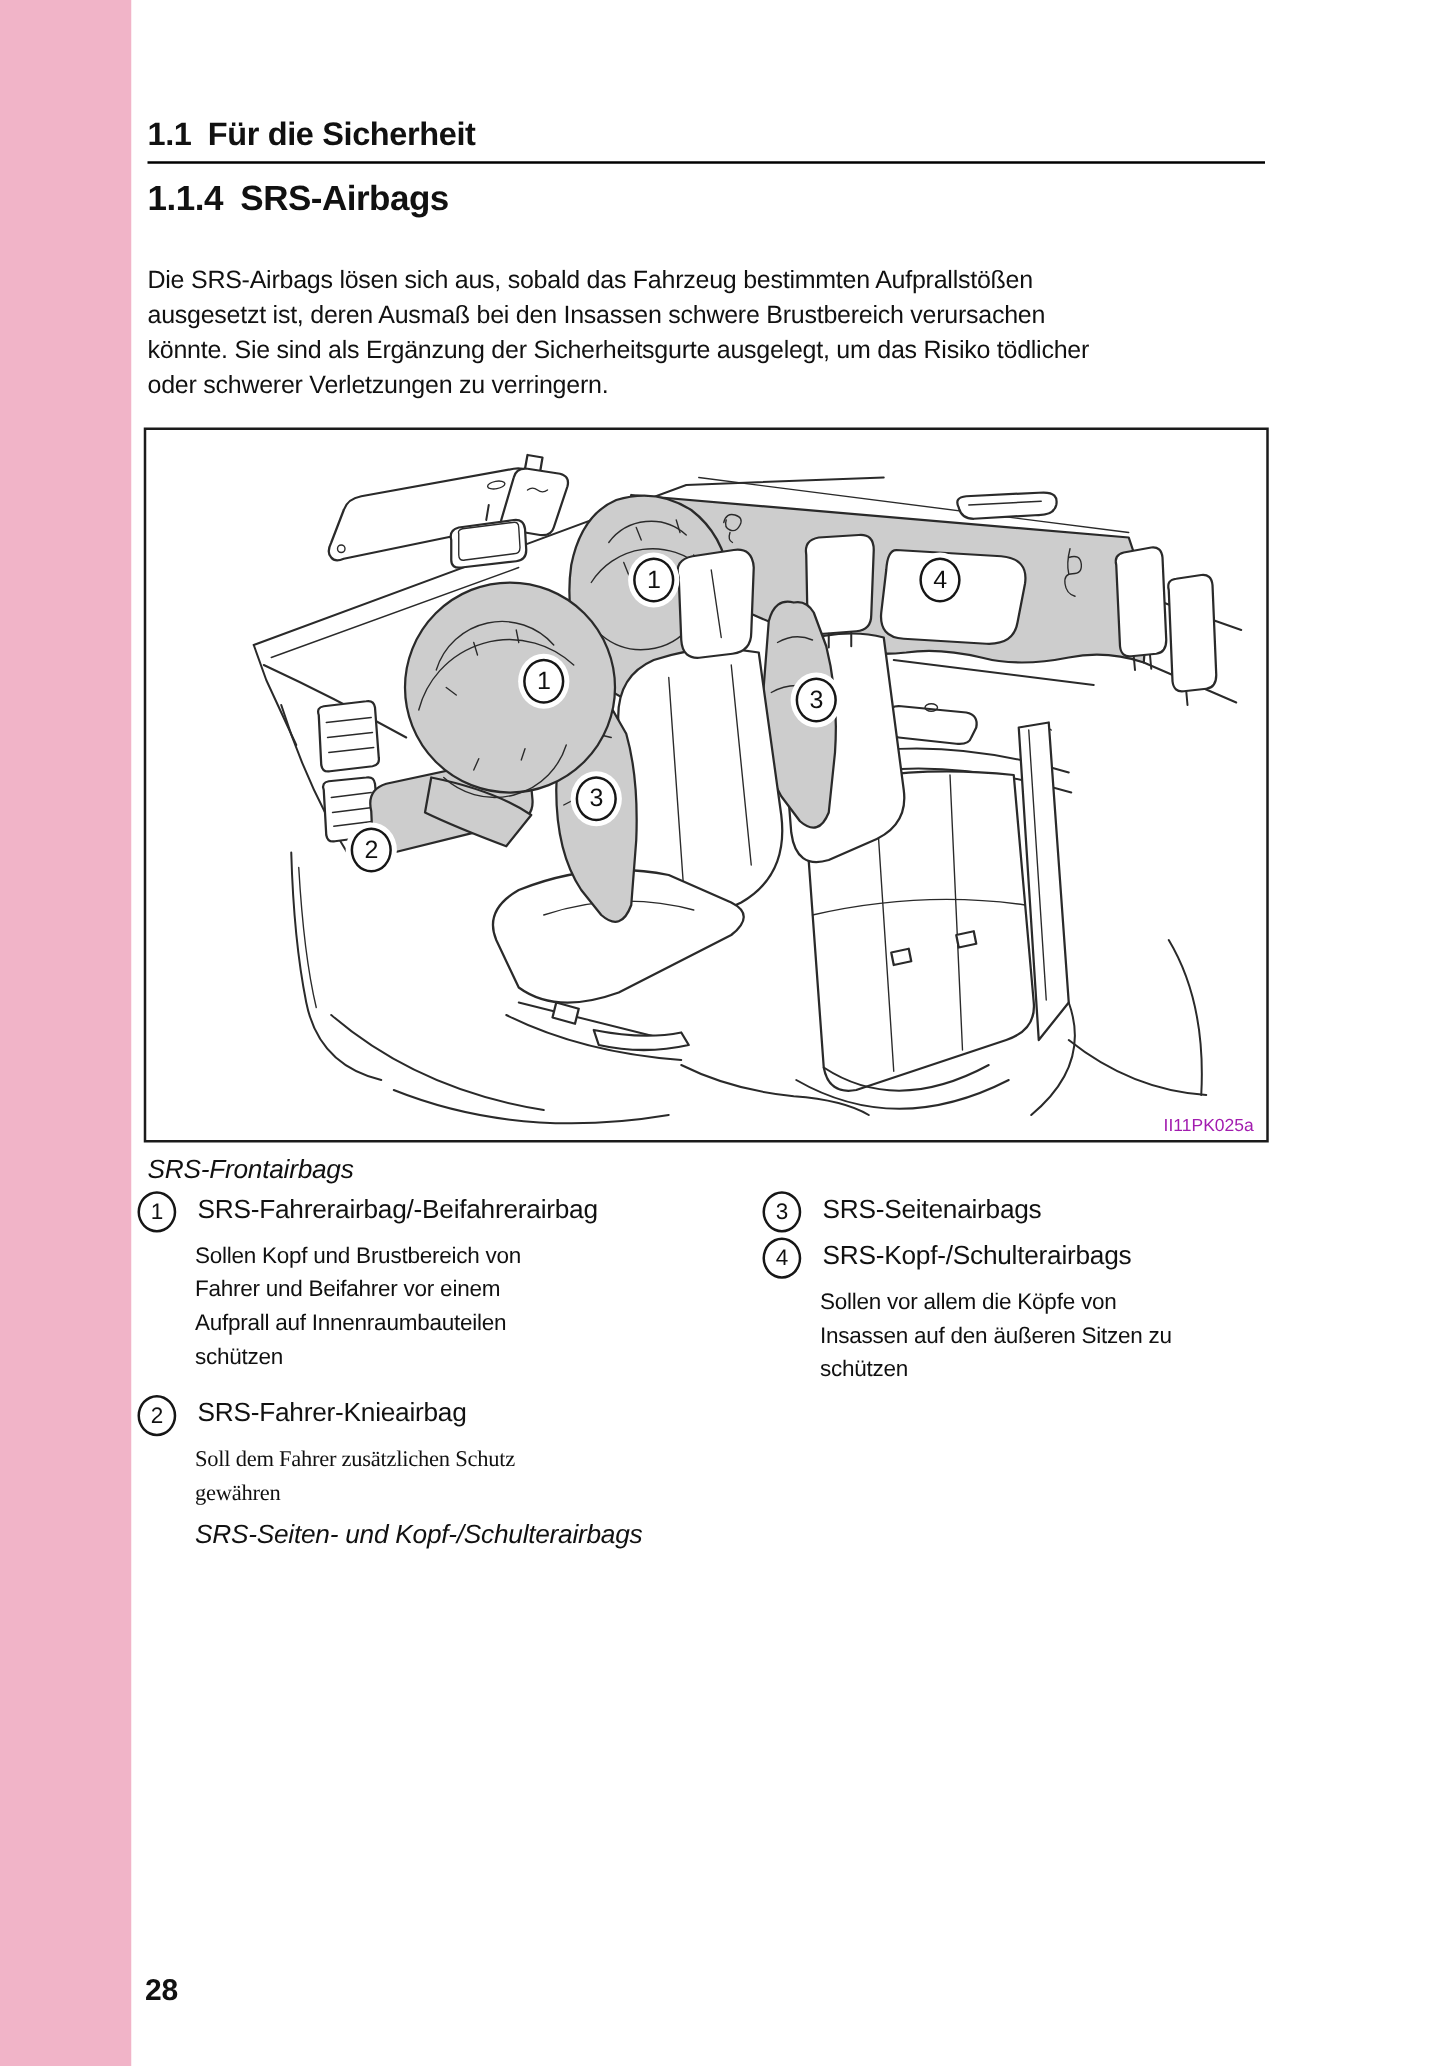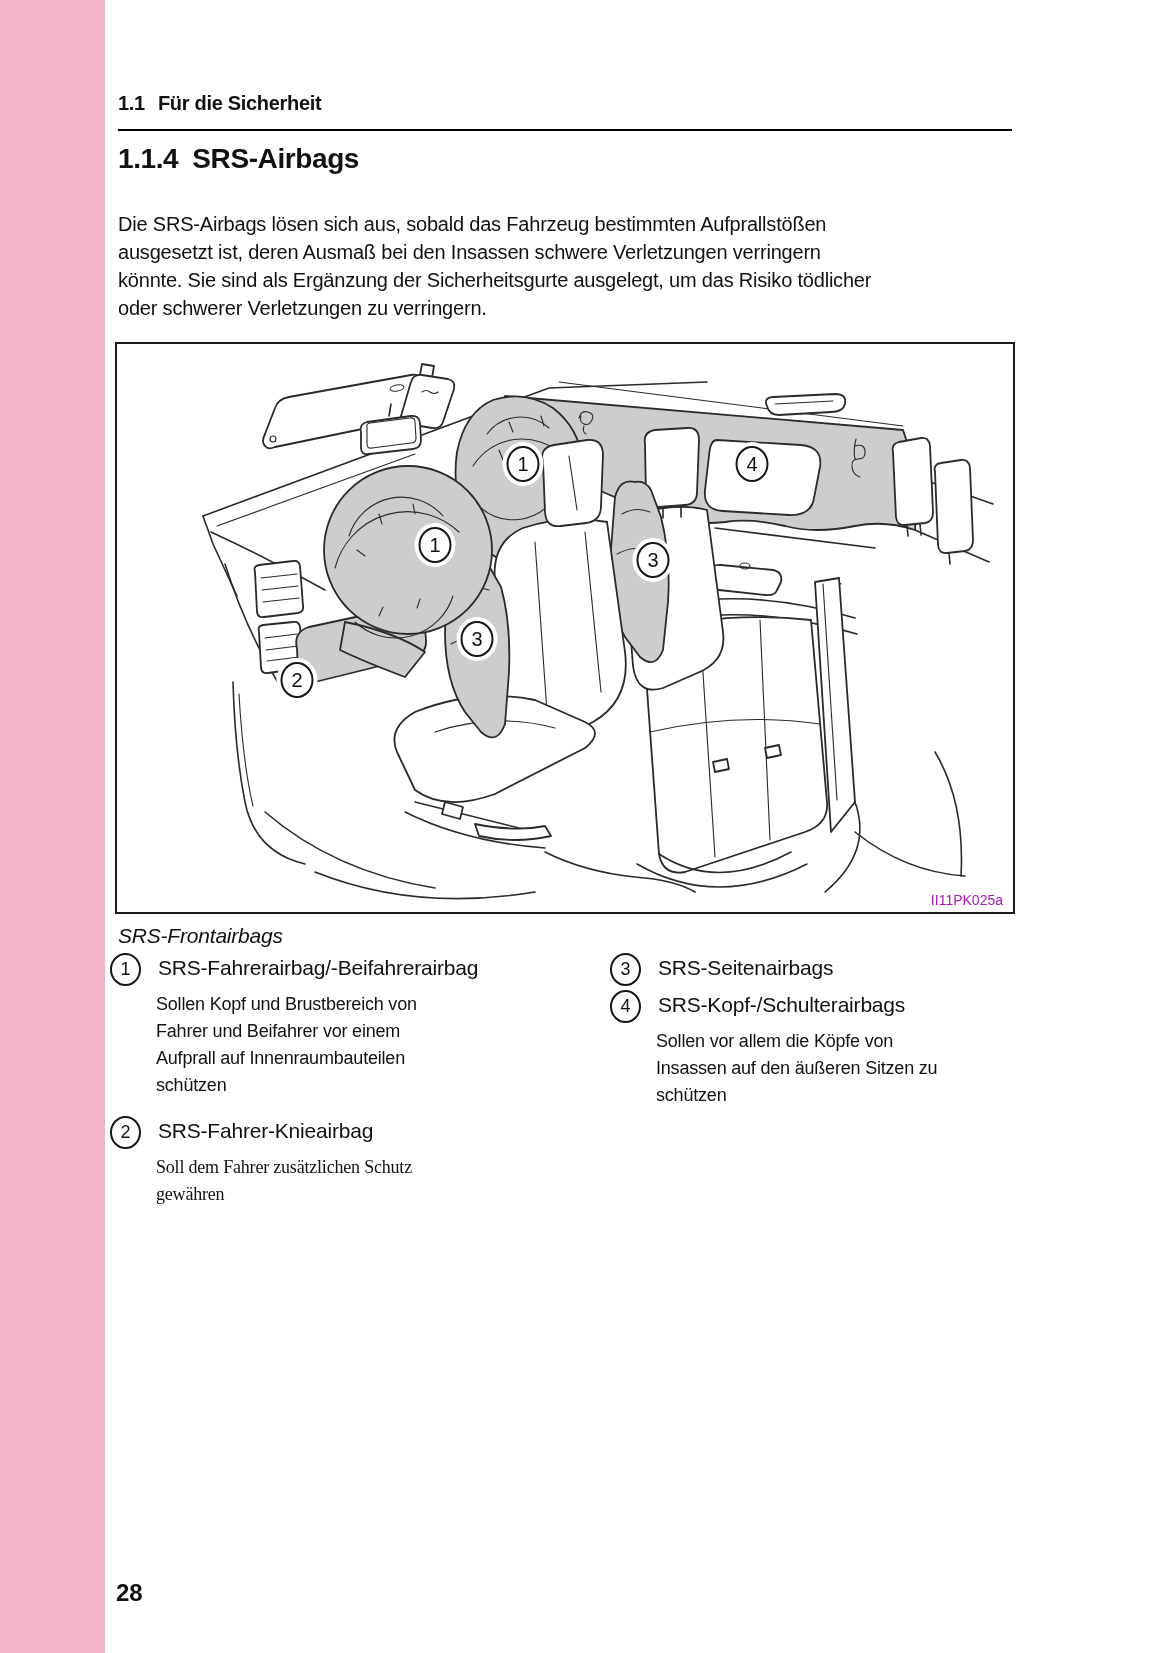--- a/index.html
+++ b/index.html
@@ -2,21 +2,21 @@
 <html><head>
 <meta charset="utf-8">
 <style>
   html,body{margin:0;padding:0;}
   body{
     width:1165px;height:1653px;position:relative;background:#ffffff;
     font-family:"Liberation Sans",sans-serif;color:#111;overflow:hidden;
     letter-spacing:-0.2px;
   }
   .pink-strip{position:absolute;left:0;top:0;width:105px;height:1653px;background:#f1b4c8;}
-  .chapter-head{position:absolute;left:118px;top:92px;width:894px;font-size:20px;font-weight:bold;letter-spacing:-0.3px;}
+  .chapter-head{position:absolute;left:118px;top:92px;width:894px;font-size:26px;font-weight:bold;letter-spacing:-0.3px;}
   .chapter-head .num{margin-right:13px;}
   .head-rule{position:absolute;left:118px;top:129px;width:894px;height:0;border-top:2px solid #000;}
   .section-head{position:absolute;left:118px;top:143px;width:894px;font-size:28px;font-weight:bold;letter-spacing:-0.4px;}
   .section-head .num{margin-right:14px;}
   .intro{position:absolute;left:118px;top:190px;width:910px;font-size:20px;line-height:28px;white-space:pre-line;}
   .figure{position:absolute;left:115px;top:342px;width:896px;height:568px;border:2px solid #1b1b1b;background:#fff;}
   .figure svg{display:block;width:896px;height:568px;}
   .figure-code{position:absolute;right:10px;bottom:4px;font-size:14px;color:#a21caf;letter-spacing:0;}
   .callout{
     position:absolute;width:29px;height:32px;background:#fff;border:2px solid #161616;
@@ -47,21 +47,21 @@
 <div class="chapter-head">
   <span class="num">1.1</span><span>Für die Sicherheit</span>
 </div>
 <div class="head-rule"></div>
 
 <div class="section-head">
   <span class="num">1.1.4</span><span>SRS-Airbags</span>
 </div>
 
 <p class="intro">Die SRS-Airbags lösen sich aus, sobald das Fahrzeug bestimmten Aufprallstößen
-ausgesetzt ist, deren Ausmaß bei den Insassen schwere Verletzungen verringern
+ausgesetzt ist, deren Ausmaß bei den Insassen schwere Brustbereich verursachen
 könnte. Sie sind als Ergänzung der Sicherheitsgurte ausgelegt, um das Risiko tödlicher
 oder schwerer Verletzungen zu verringern.</p>
 
 <div class="figure">
   <svg viewBox="0 0 896 568" aria-hidden="true">
 
     <path class="ln" d="M 86 172 L 432 44 L 590 38"></path>
     <path class="thin" d="M 100 182 L 298 110"></path>
     <path class="ln" d="M 86 172 L 96 200 L 120 252"></path>
 
@@ -197,20 +197,21 @@
 
     <div class="legend-item">
       <span class="num-badge">
           <span>2</span>
         </span>
       <span class="item-label">SRS-Fahrer-Knieairbag</span>
     </div>
     <div class="item-desc" style="margin-bottom:8px;font-family:Liberation Serif, serif;">Soll dem Fahrer zusätzlichen Schutz
 gewähren</div>
 
+    <div class="group2-title">SRS-Seiten- und Kopf-/Schulterairbags</div>
   </div>
 
   <div class="legend-col">
     <div class="legend-item">
       <span class="num-badge">
           <span>3</span>
         </span>
       <span class="item-label">SRS-Seitenairbags</span>
     </div>
 

